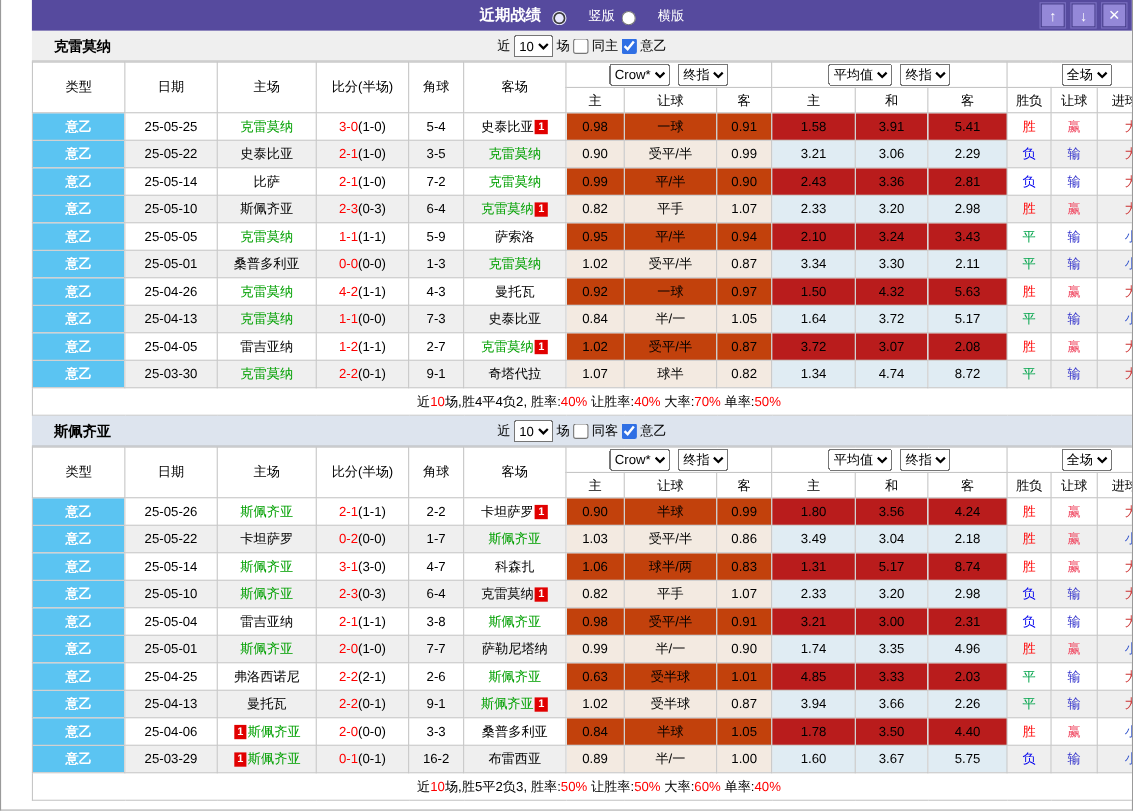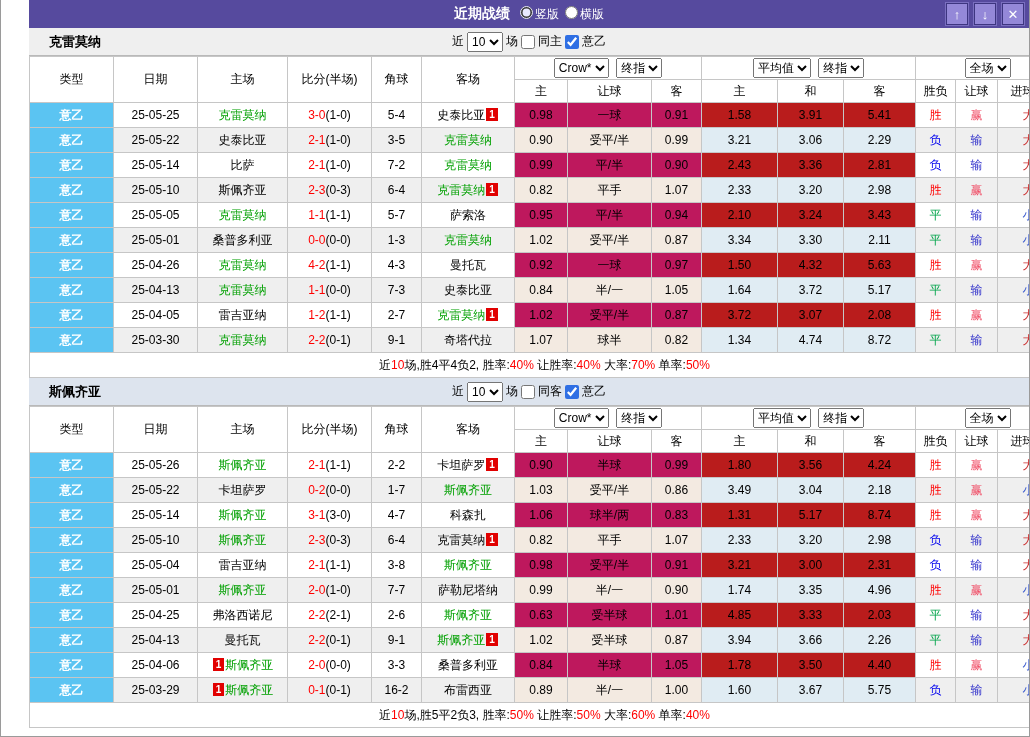--- a/index.html
+++ b/index.html
@@ -2,21 +2,21 @@
 <html><head>
 <meta charset="utf-8">
 <style>
   * { margin:0; padding:0; box-sizing:border-box; }
   body { font-family:"Liberation Sans","DejaVu Sans",sans-serif; background:#fff; }
   .window { width:1030px; height:737px; border:1px solid #9a9a9a; border-top:none; overflow:hidden; background:#fff;padding-left:28px; }
 
   .titlebar { height:28px; background:#564a9e; position:relative; display:flex; align-items:center; justify-content:center; }
   .title-group { display:flex; align-items:center; gap:6px; color:#fff; font-size:12px; }
   .title-group .t { font-weight:bold; font-size:14px; margin-right:4px; }
-  .title-group label { display:flex; align-items:flex-start; gap:2px; cursor:pointer; }
+  .title-group label { display:flex; align-items:flex-end; gap:20px; cursor:pointer; }
   .title-group input { accent-color:#e8e8ff; }
   .win-buttons { position:absolute; right:5px; top:3px; display:flex; gap:6px; }
   .win-btn { width:22px; height:22px; background:#9488d8; border:1px solid #3d3580; outline:1px solid #7a6fc0; color:#fff; font-weight:bold;
              display:flex; align-items:center; justify-content:center; font-size:13px; cursor:pointer; }
 
   .section-bar { height:28px; position:relative; display:flex; align-items:center; border-bottom:1px solid #b9b9b9; }
   .sec-0 { background:#efefef; }
   .sec-1 { background:#dde4ee; }
   .team-name { font-weight:bold; font-size:13px; padding-left:20px; color:#000; position:relative; z-index:2; }
   .filter { position:absolute; left:0; right:0; display:flex; justify-content:center; align-items:center; gap:3px; font-size:12px; color:#000; }
@@ -25,21 +25,21 @@
 
   table.stats { border-collapse:collapse; table-layout:fixed; width:1030px; font-size:12px; color:#000; }
   table.stats td, table.stats th { border:1px solid #c6c6c6; text-align:center; white-space:nowrap; overflow:hidden; padding:0 1px; }
   table.stats th { font-weight:normal; background:#fff; height:23px; font-size:12px; }
   table.stats td { height:25px; }
   th.selcell select { font-size:12px; height:20px; margin:0 2px; }
   tbody tr.even td.c-plain { background:#efefef; }
   tbody tr.even td.c-odds { background:#f3eae1; }
   tbody tr.even td.c-avg  { background:#e0ecf3; }
   td.c-type { background:#5bc4f2; color:#fff; font-weight:bold; }
-  td.c-odds { background:#be185d; }
+  td.c-odds { background:#c2410c; }
   td.c-avg  { background:#b91c1c; }
   .t-green { color:#00a000; }
   .t-red { color:#f00; }
   .badge { display:inline-block; background:#e10000; color:#fff; font-size:10px; line-height:13px; padding:0 3px; margin:0 1px; font-weight:bold; vertical-align:1px; }
   .r-win  { color:#ff0000; }
   .r-draw { color:#00a44a; }
   .r-lose { color:#0000ee; }
   .r-cover{ color:#f04a63; }
   .r-fail { color:#3333cc; }
   .r-over { color:#cc3333; }
@@ -200,21 +200,21 @@
           <td class="c-avg">2.98</td>
           <td class="c-plain"><span class="r-win">胜</span></td>
           <td class="c-plain"><span class="r-cover">赢</span></td>
           <td class="c-plain"><span class="r-over">大</span></td>
         </tr>
         <tr>
           <td class="c-type">意乙</td>
           <td class="c-plain">25-05-05</td>
           <td class="c-plain"><span class="t-green">克雷莫纳</span></td>
           <td class="c-plain"><span class="t-red">1-1</span><span>(1-1)</span></td>
-          <td class="c-plain">5-7</td>
+          <td class="c-plain">5-9</td>
           <td class="c-plain"><span>萨索洛</span></td>
           <td class="c-odds">0.95</td>
           <td class="c-odds">平/半</td>
           <td class="c-odds">0.94</td>
           <td class="c-avg">2.10</td>
           <td class="c-avg">3.24</td>
           <td class="c-avg">3.43</td>
           <td class="c-plain"><span class="r-draw">平</span></td>
           <td class="c-plain"><span class="r-fail">输</span></td>
           <td class="c-plain"><span class="r-under">小</span></td>

